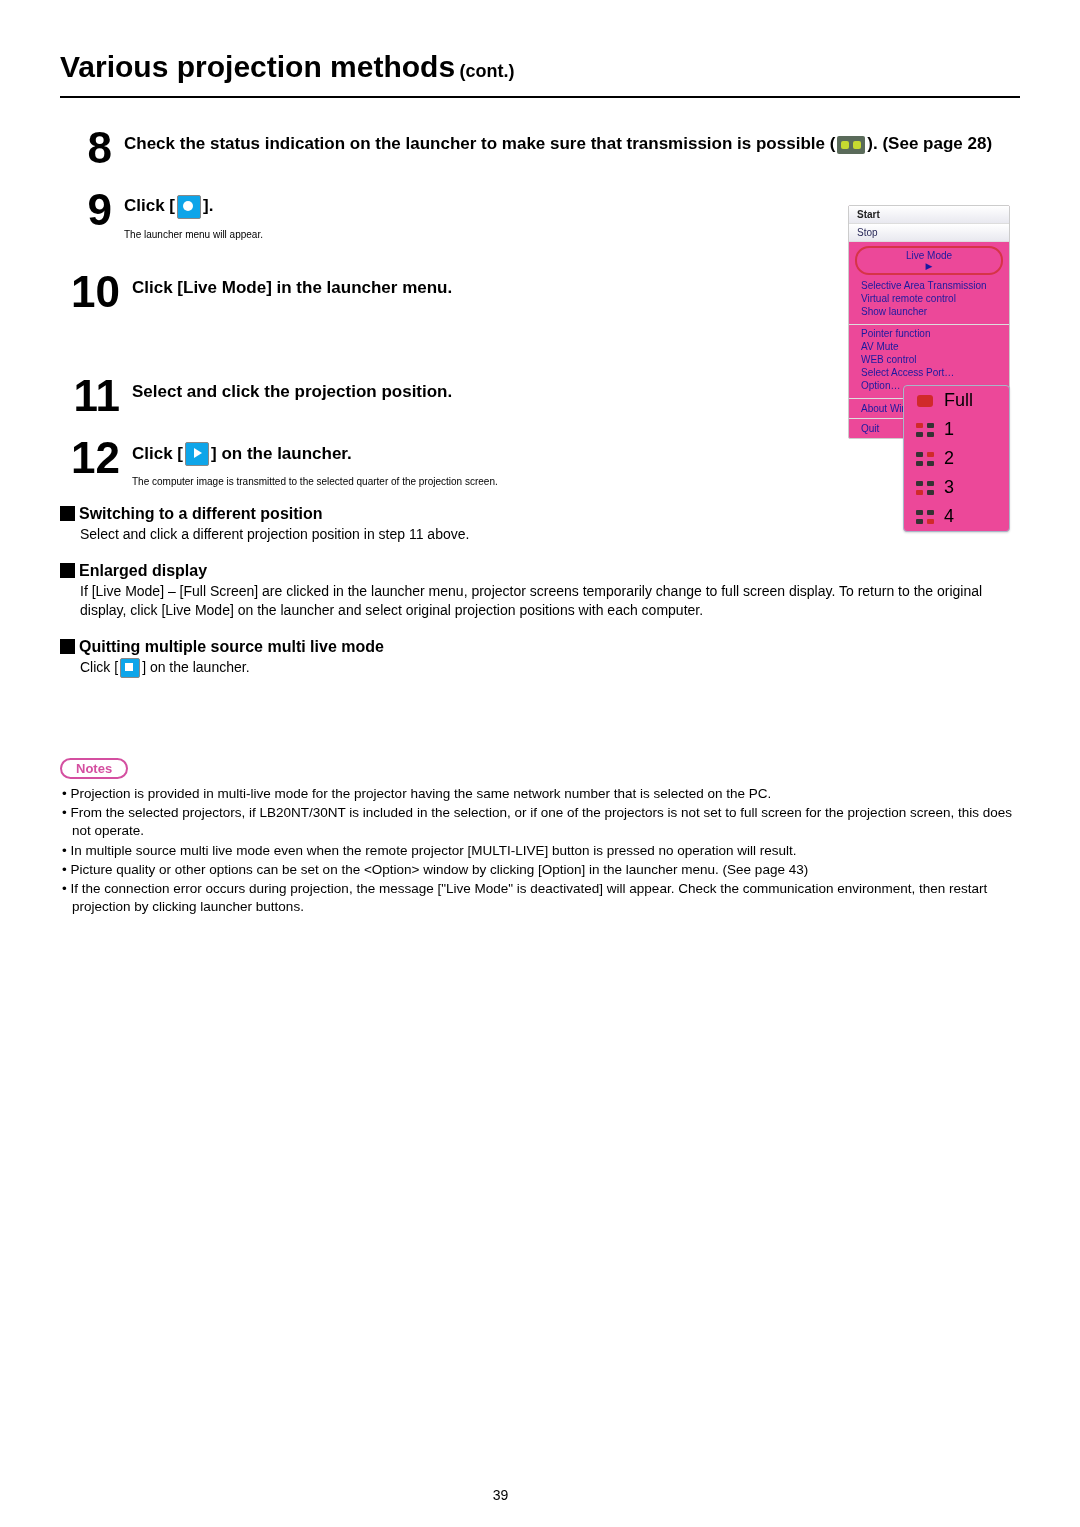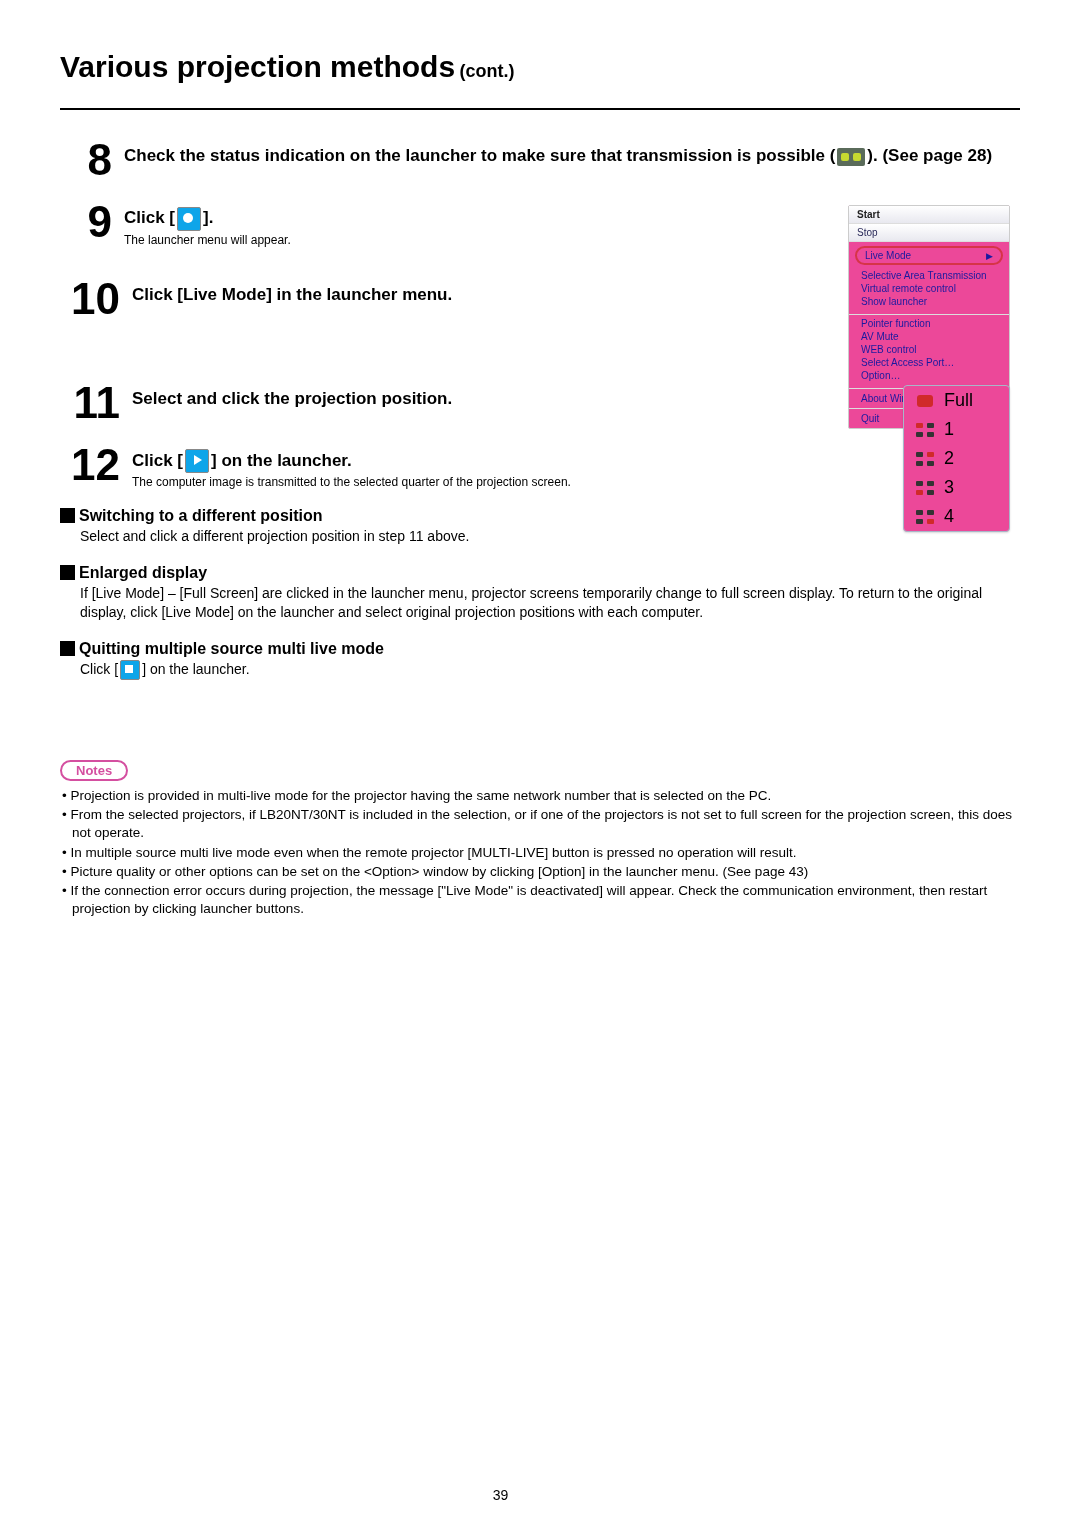--- a/index.html
+++ b/index.html
@@ -10,21 +10,21 @@
     color: #000;
     width: 1080px;
     min-height: 1527px;
     box-sizing: border-box;
   }
   .page {
     padding: 50px 60px 40px 60px;
   }
   .title-row {
     border-bottom: 2px solid #000;
-    padding-bottom: 24px;
+    padding-bottom: 12px;
     margin-bottom: 28px;
   }
   .title {
     font-size: 30px;
     font-weight: bold;
   }
   .title-cont {
     font-size: 18px;
     font-weight: bold;
   }
@@ -45,22 +45,22 @@
   .step-body {
     flex: 1;
     padding-top: 6px;
   }
   .step-title {
     font-size: 17px;
     font-weight: bold;
     line-height: 1.4;
   }
   .step-text {
-    font-size: 12px;
-    margin-top: 2px;
+    font-size: 10px;
+    margin-top: 10px;
   }
   .inline-icon {
     display: inline-flex;
     align-items: center;
     justify-content: center;
     vertical-align: middle;
     margin: 0 2px;
   }
   .icon-connector-indicator {
     width: 28px;
@@ -150,20 +150,21 @@
   .side-menu .hdr.start { font-weight: bold; color: #222; }
   .side-menu .selected {
     margin: 4px 6px 2px 6px;
     border: 2px solid #d63447;
     border-radius: 14px;
     padding: 2px 8px;
     color: #1a1aa0;
     display: flex;
     justify-content: space-between;
     align-items: center;
+    flex-direction: column;
   }
   .side-menu .selected .arrow {
     font-size: 9px;
   }
   .side-menu .grp {
     padding: 2px 12px 6px 12px;
     color: #1a1aa0;
     border-bottom: 1px solid #ddd;
   }
   .side-menu .grp div { padding: 1px 0; }

